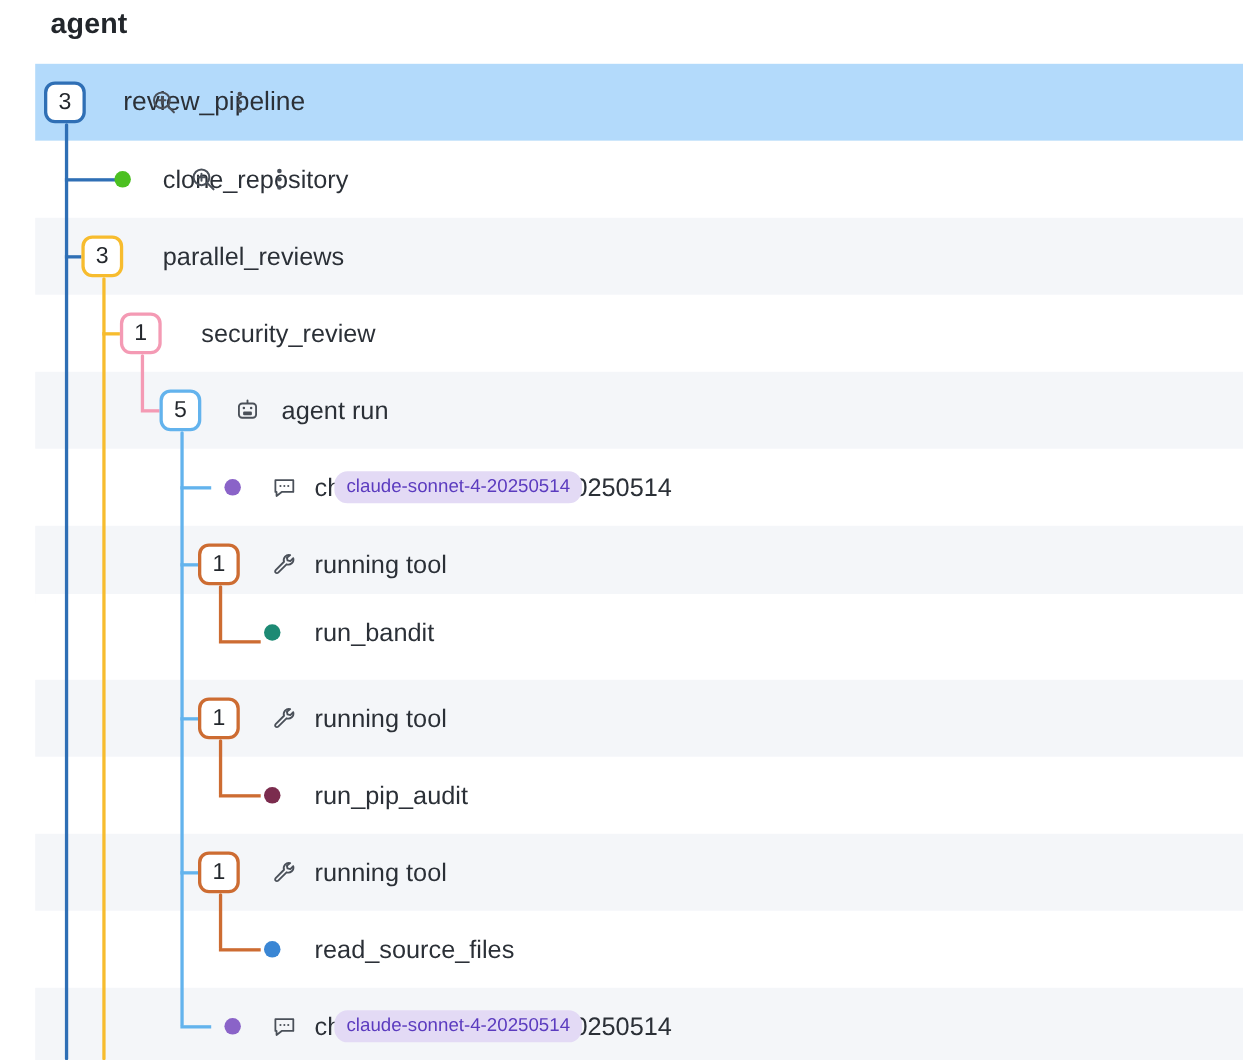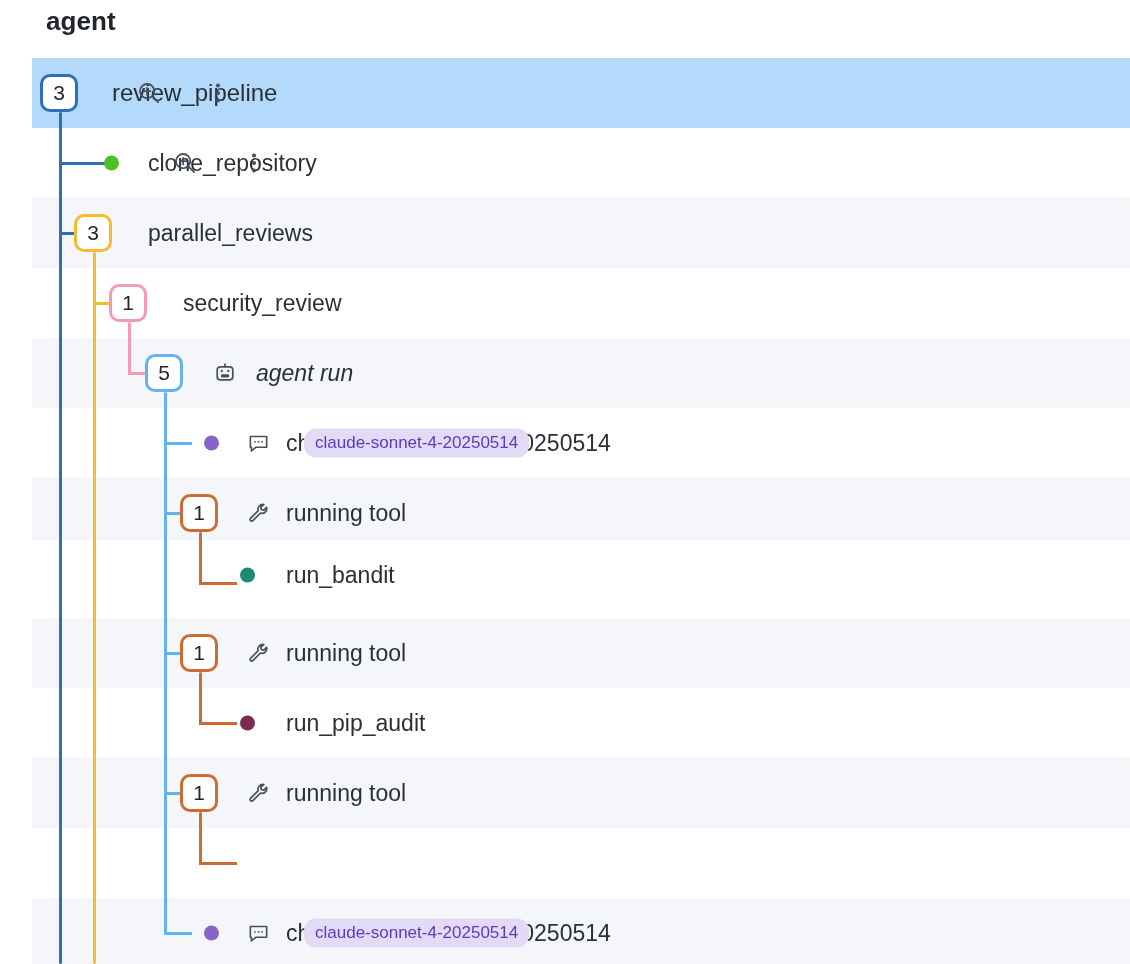--- a/index.html
+++ b/index.html
@@ -185,21 +185,21 @@
         <div class="badge sky" style="left: 113px;">5</div>
         <span class="icon" style="left: 181px;">
           <svg width="24" height="24" viewBox="0 0 24 24" fill="none" stroke="#4a5059" stroke-width="1.7">
             <path d="M12 3v2.5" stroke-linecap="round"></path>
             <rect x="4.2" y="5.8" width="15.6" height="13" rx="3"></rect>
             <rect x="8" y="13.2" width="8" height="3.4" rx="1" fill="#4a5059" stroke="none"></rect>
             <circle cx="8.7" cy="10" r="1.15" fill="#4a5059" stroke="none"></circle>
             <circle cx="15.3" cy="10" r="1.15" fill="#4a5059" stroke="none"></circle>
           </svg>
         </span>
-        <div class="label" style="left: 224px; font-style: italic;">agent run</div>
+        <div class="label" style="left: 224px;">agent run</div>
       </div>
     </div>
     <div class="row plain" style="top: 350px;">
       <div class="row-inner" style="visibility: visible;">
         <div class="dot" style="left: 172px; background: rgb(138, 99, 200);"></div>
         <span class="icon" style="left: 215px;">
           <svg width="23" height="23" viewBox="0 0 24 24" fill="none" stroke="#4a5059" stroke-width="1.7">
             <path d="M3.5 5.2h17v11.2h-11L4.6 20.3v-3.9H3.5z" stroke-linejoin="round"></path>
             <circle cx="8.3" cy="10.8" r="1" fill="#4a5059" stroke="none"></circle>
             <circle cx="12" cy="10.8" r="1" fill="#4a5059" stroke="none"></circle>
@@ -246,20 +246,26 @@
     </div>
     <div class="row alt" style="top: 700px;">
       <div class="row-inner" style="visibility: visible;">
         <div class="badge orange" style="left: 148px;">1</div>
         <span class="icon" style="left: 215px;">
           <svg width="24" height="24" viewBox="0 0 24 24" fill="none" stroke="#4a5059" stroke-width="1.7">
             <path d="M16.8 3.6a4.7 4.7 0 0 0-5.6 6.1L3.6 17.3a1.6 1.6 0 0 0 2.3 2.3l7.6-7.6a4.7 4.7 0 0 0 6.1-5.6l-2.7 2.7-2.5-.6-.6-2.5z" stroke-linejoin="round" stroke-linecap="round"></path>
           </svg>
         </span>
         <div class="label" style="left: 254px;">running tool</div>
+      </div>
+    </div>
+    <div class="row plain" style="top: 770px;">
+      <div class="row-inner" style="visibility: visible;">
+        <div class="dot" style="left: 208px; background: rgb(58, 134, 212);"></div>
+        <div class="label" style="left: 254px;">read_source_files</div>
       </div>
     </div>
     <div class="row alt" style="top: 840px;">
       <div class="row-inner" style="visibility: visible;">
         <div class="dot" style="left: 172px; background: rgb(138, 99, 200);"></div>
         <span class="icon" style="left: 215px;">
           <svg width="23" height="23" viewBox="0 0 24 24" fill="none" stroke="#4a5059" stroke-width="1.7">
             <path d="M3.5 5.2h17v11.2h-11L4.6 20.3v-3.9H3.5z" stroke-linejoin="round"></path>
             <circle cx="8.3" cy="10.8" r="1" fill="#4a5059" stroke="none"></circle>
             <circle cx="12" cy="10.8" r="1" fill="#4a5059" stroke="none"></circle>

